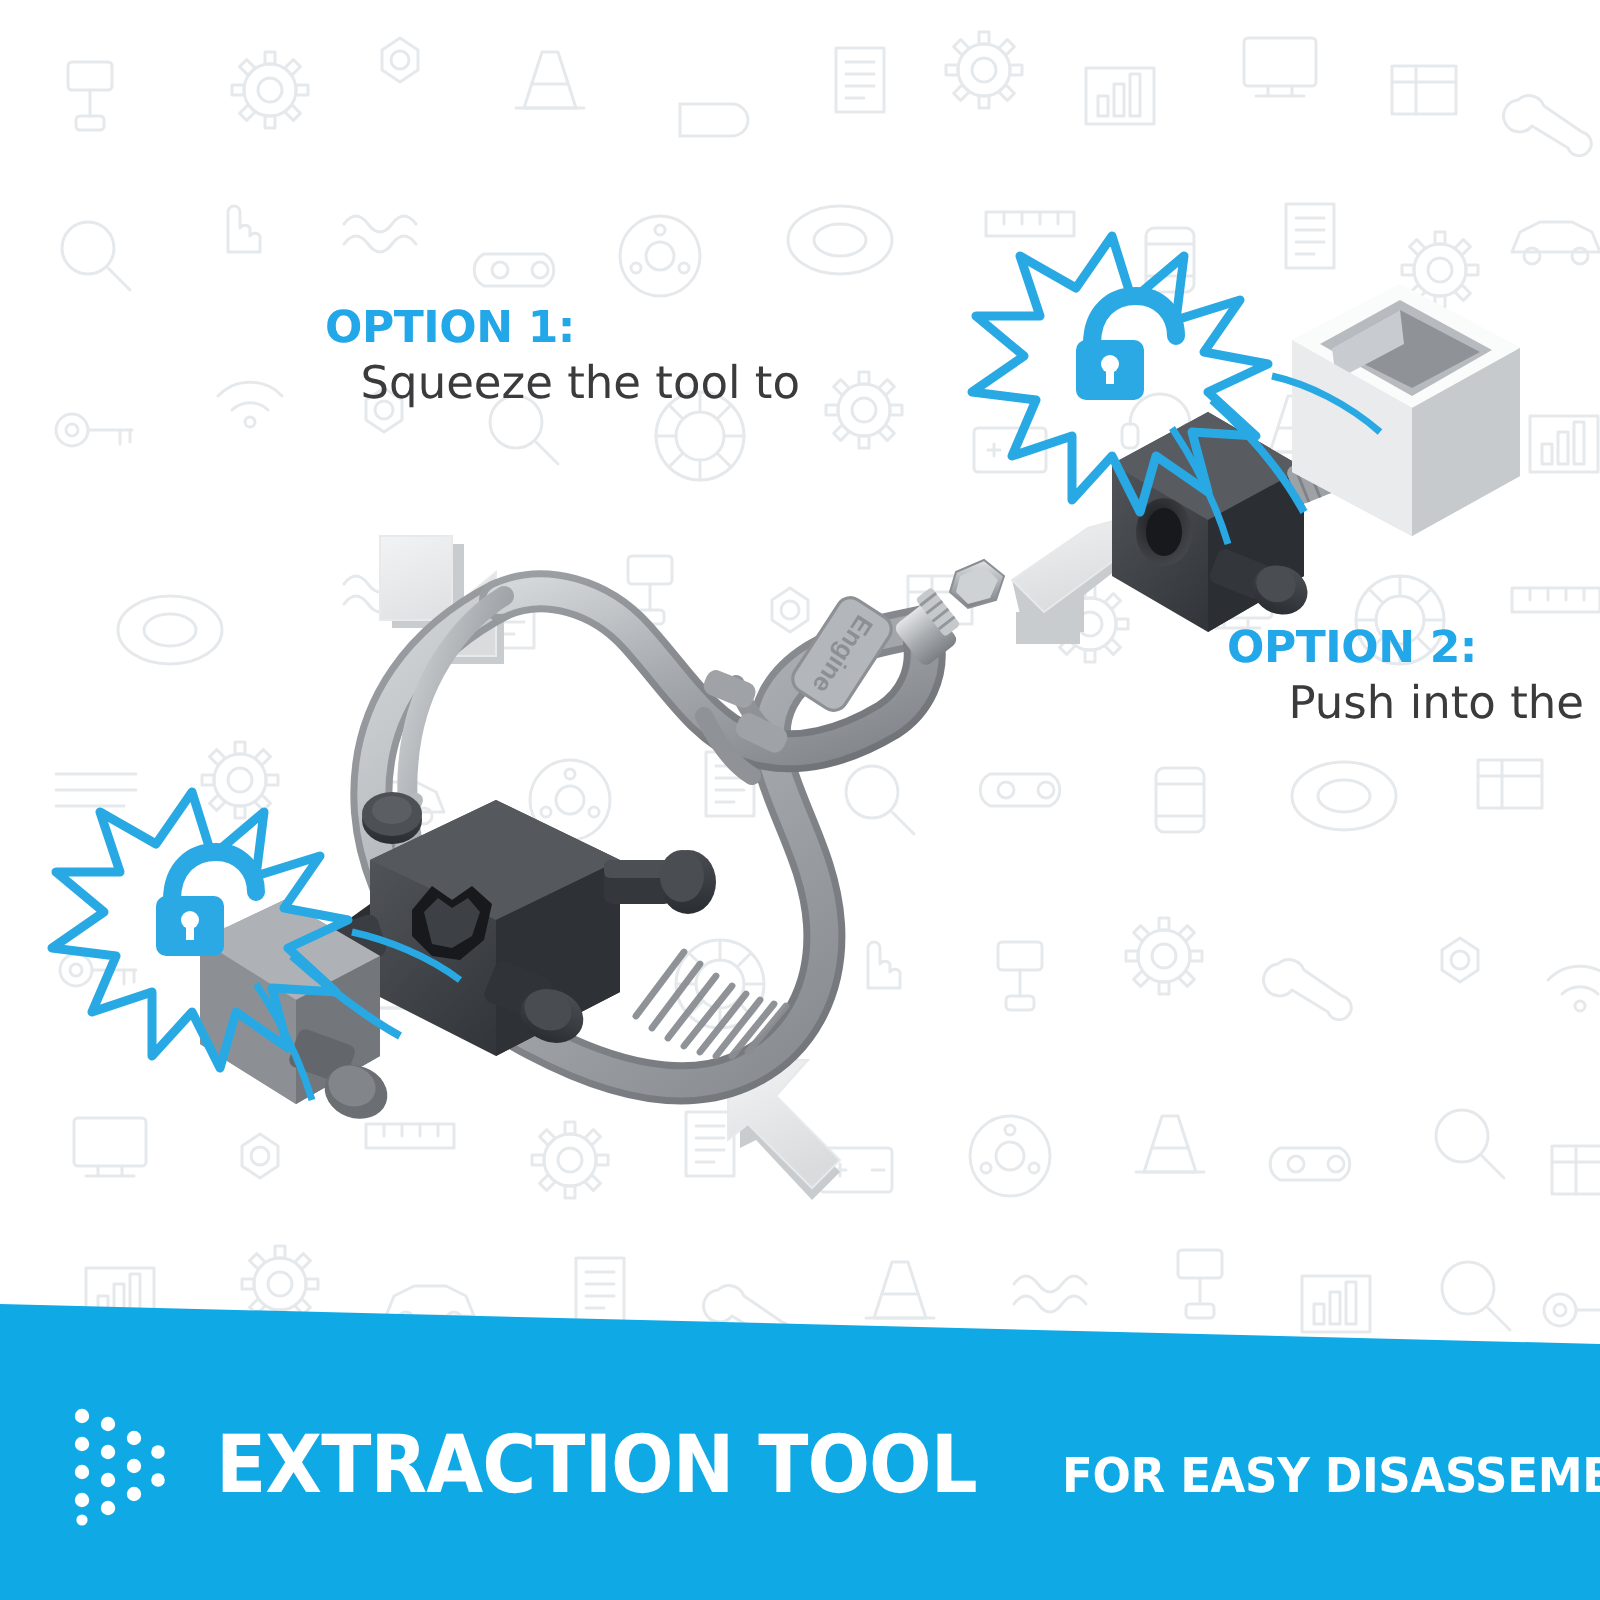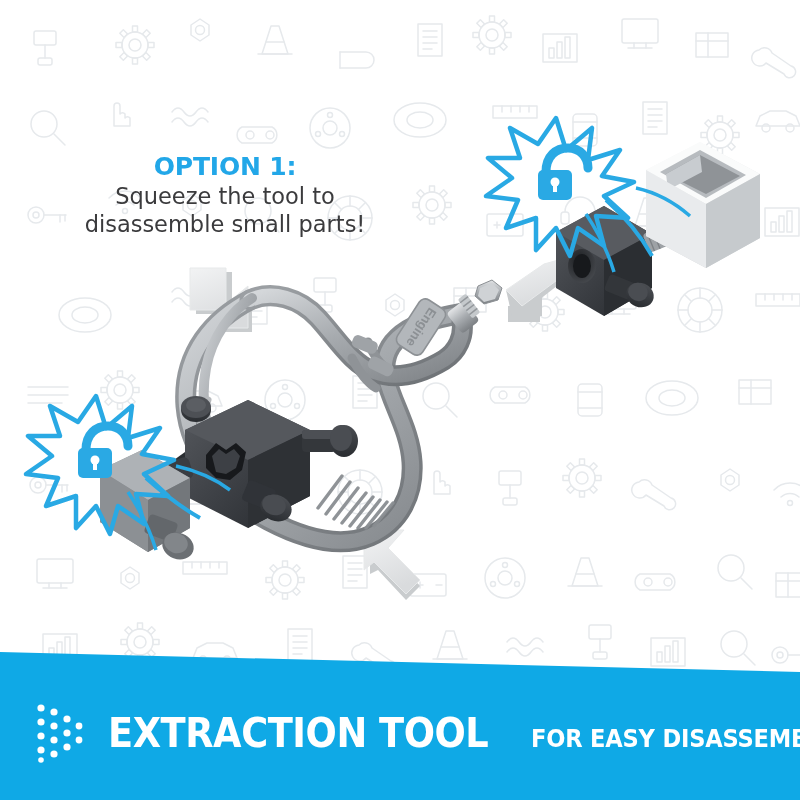--- a/index.html
+++ b/index.html
@@ -16,30 +16,31 @@
   #bg-pattern { position:absolute; inset:0; z-index:0; }
 
   
   #artwork { position:absolute; inset:0; z-index:1; }
 
   
   .callout { position:absolute; z-index:4; text-align:center; }
   .callout .opt-title {
     color:#22a7e8;
     font-weight:bold;
-    font-size:25px;
+    font-size:22px;
     letter-spacing:-0.2px;
     line-height:1.18;
     white-space:nowrap;
   }
   .callout .opt-body {
     color:#3b3b3d;
     font-size:22.5px;
     line-height:1.28;
     white-space:nowrap;
+    text-align:right;
   }
   #callout-1 { left:50px; top:152px; width:350px; }
   #callout-2 { left:560px; top:312px; width:232px; }
 
   
   #banner {
     position:absolute; left:0; top:640px; width:800px; height:160px; z-index:5;
   }
   #banner-shape { position:absolute; inset:0; }
   #banner-content {
@@ -574,24 +575,25 @@
         <rect x="78" y="448" width="34" height="30" rx="5" fill="#2aa9e4"></rect>
         <circle cx="95" cy="460" r="4.5" fill="#ffffff"></circle>
         <rect x="93" y="461" width="4" height="9" fill="#ffffff"></rect>
       </g>
     </g>
   </svg>
 
   <div id="callout-1" class="callout">
     <div class="opt-title">OPTION 1:</div>
     <div class="opt-body">Squeeze the tool to</div>
-    <div class="opt-body">disassemble small parts!</div>
   </div>
 
   <div id="callout-2" class="callout">
+    <div class="opt-title">OPTION 2:</div>
+    <div class="opt-body">Push into the</div>
   </div>
 
   <div id="banner">
     <svg id="banner-shape" viewBox="0 0 800 160" width="800" height="160" preserveAspectRatio="none">
       <polygon points="0,12 800,32 800,160 0,160" fill="#0FA9E6"></polygon>
     </svg>
     <div id="banner-content">
       <svg id="dot-logo" viewBox="0 0 56 62" width="56" height="62" aria-hidden="true">
         <g fill="#ffffff">
           <circle cx="7" cy="6" r="3.6"></circle>

